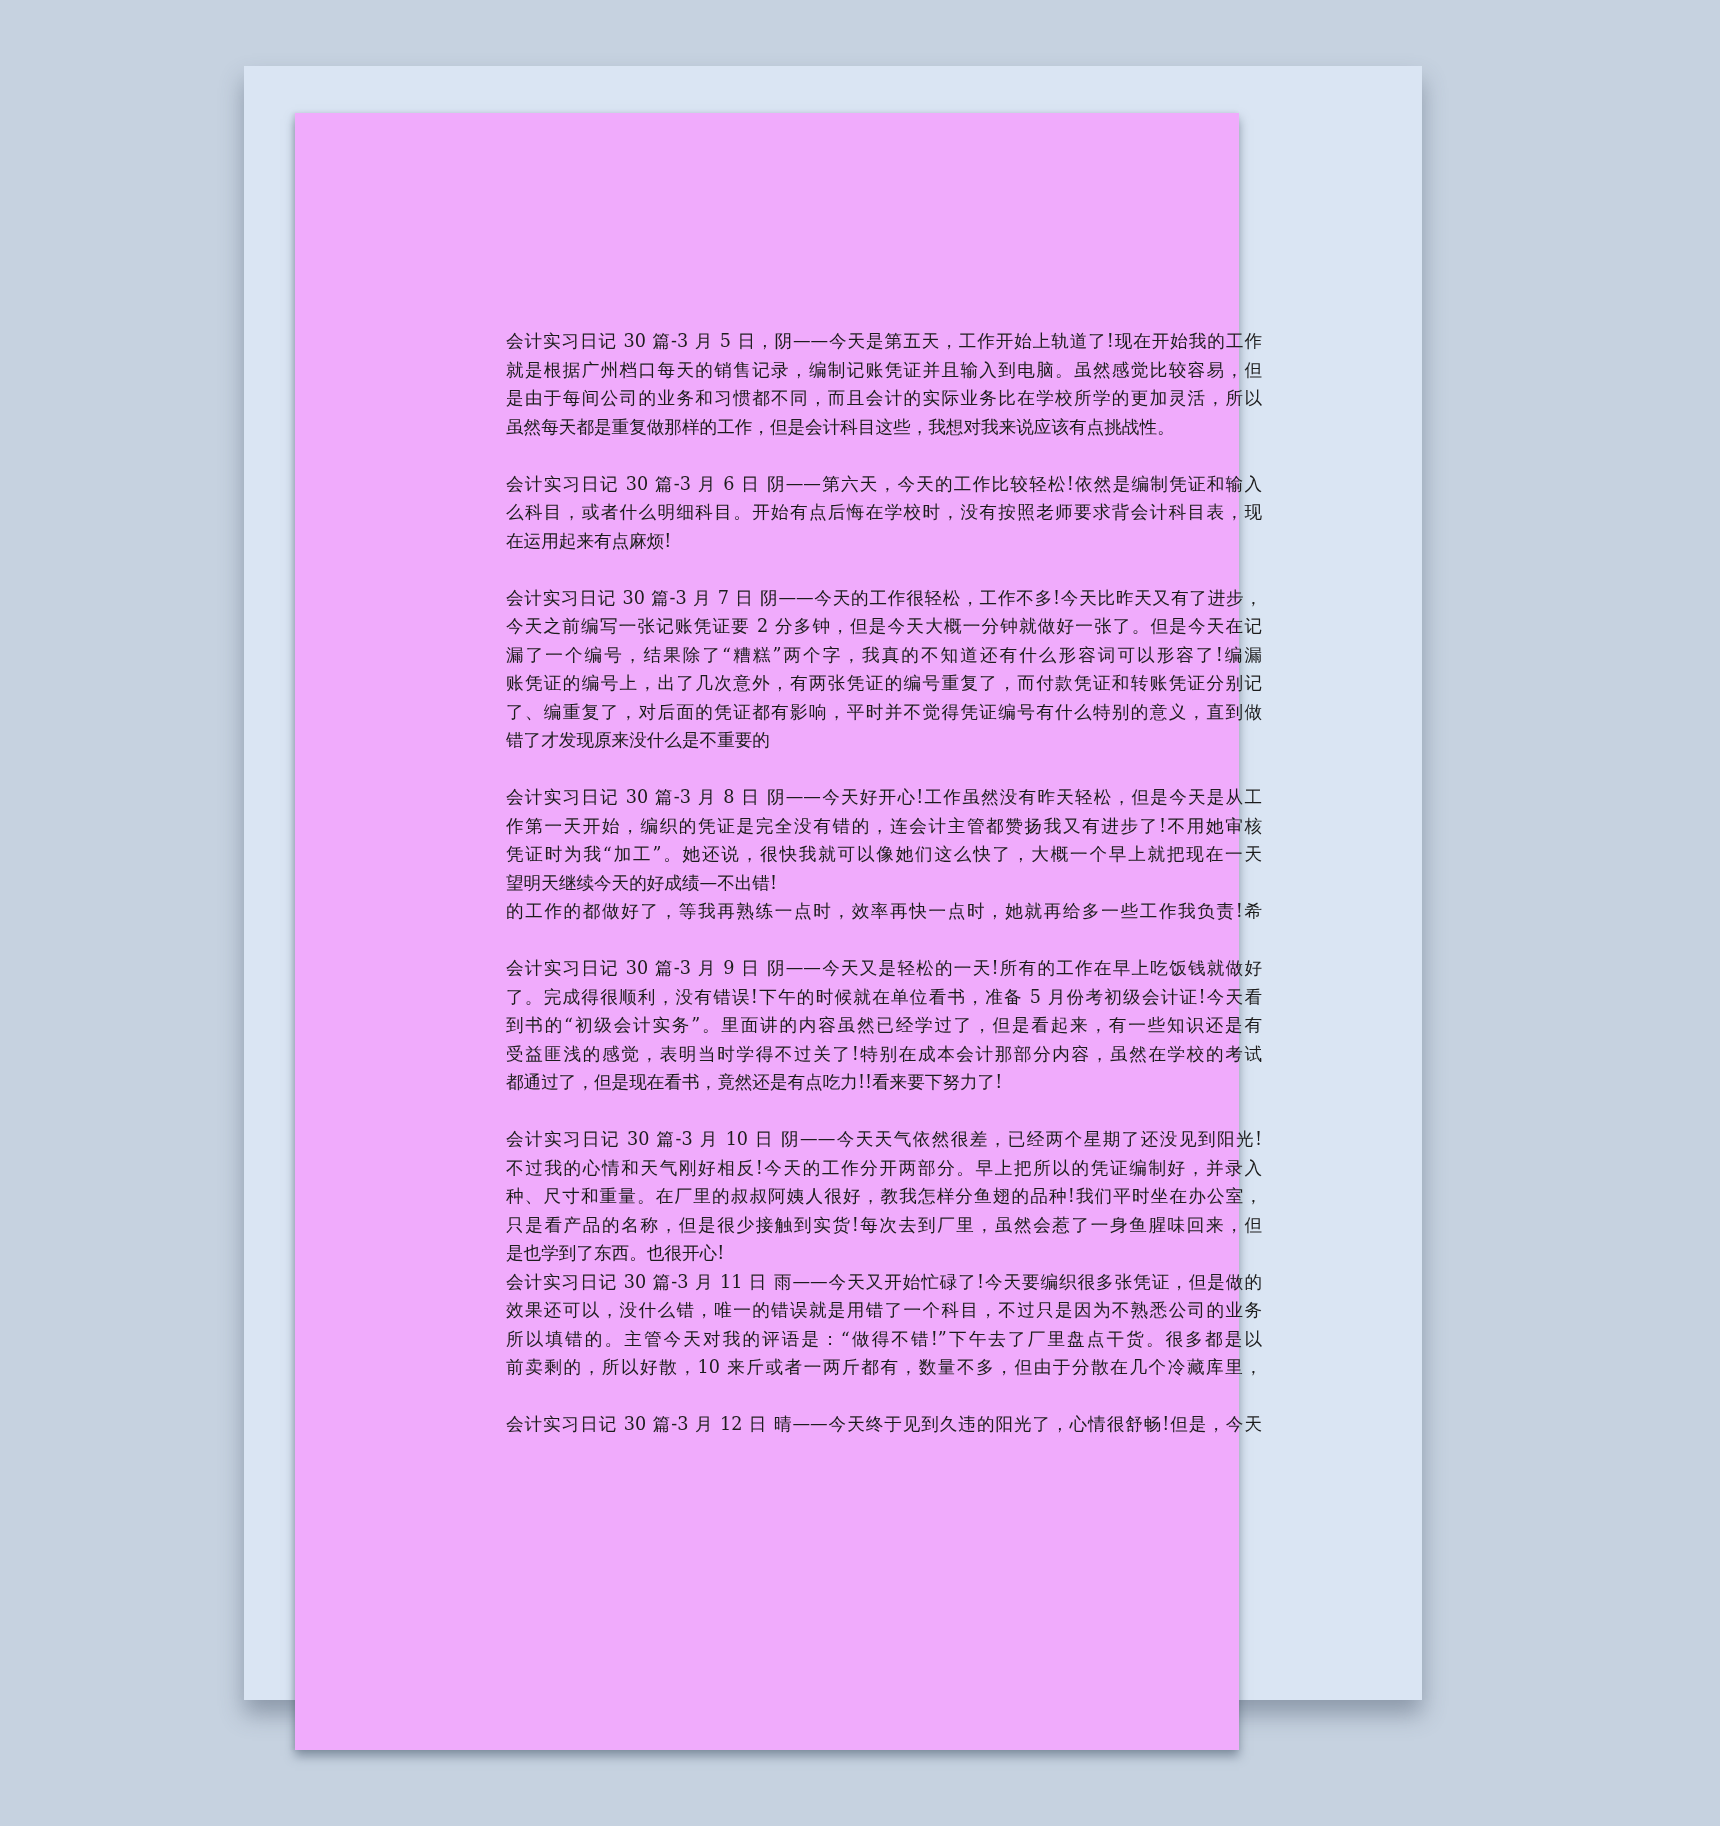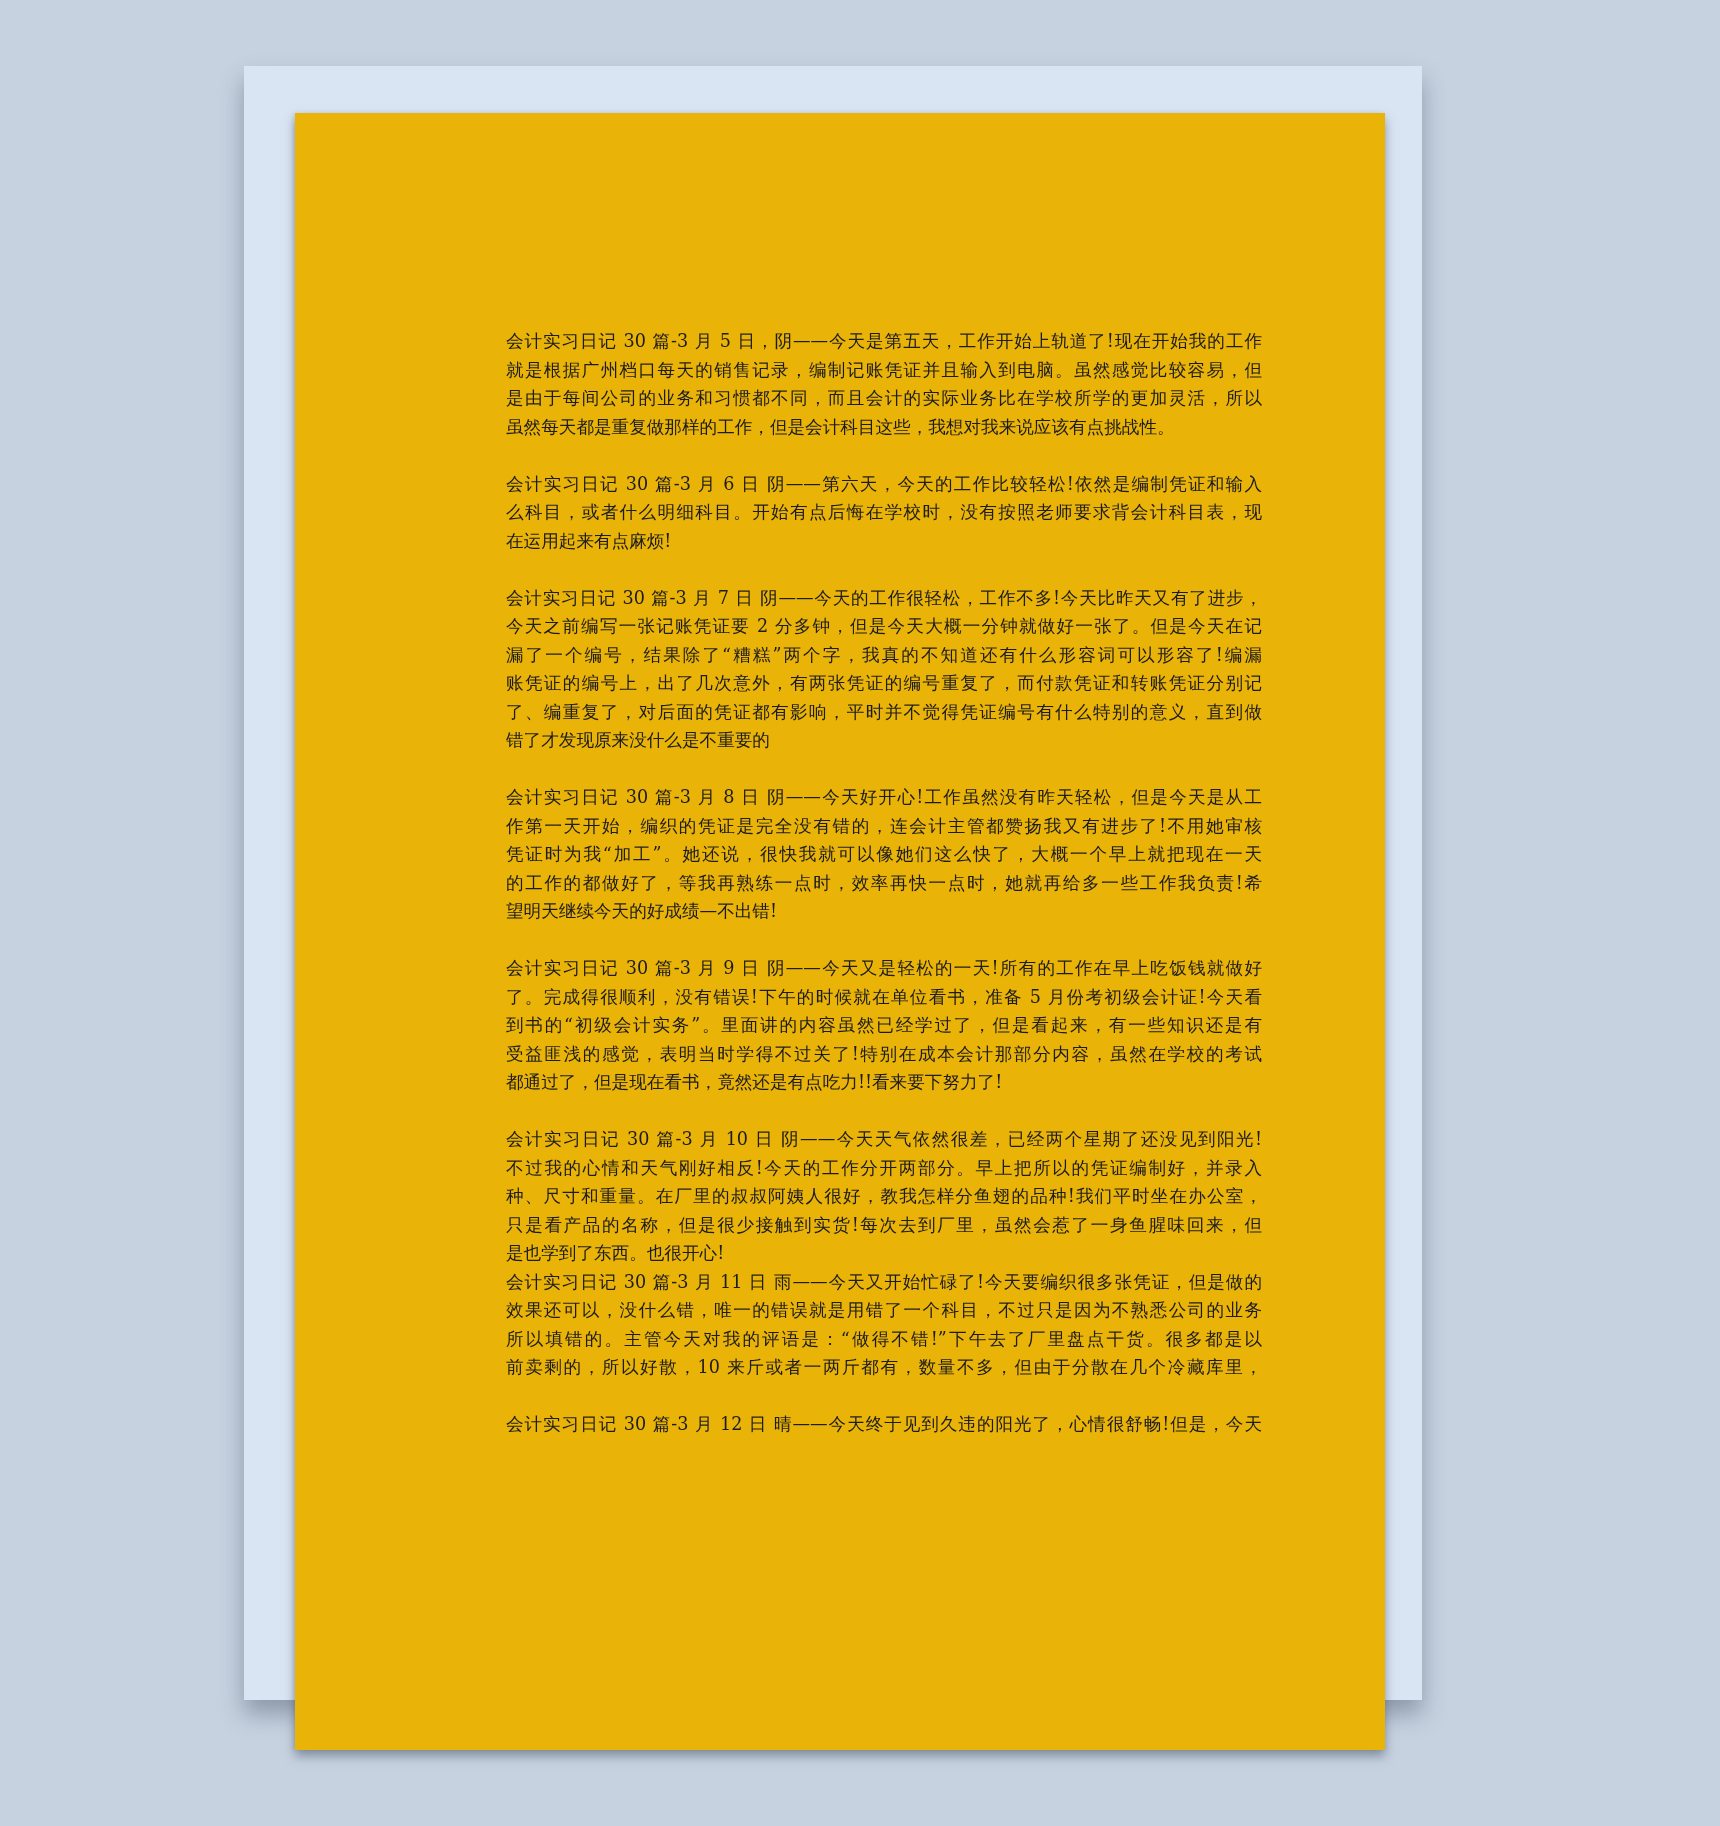--- a/index.html
+++ b/index.html
@@ -20,23 +20,23 @@
     top: 66px;
     width: 1178px;
     height: 1634px;
     background: #dae5f3;
     box-shadow: 0 14px 22px rgba(70, 85, 105, 0.45);
   }
   .front-page {
     position: absolute;
     left: 295px;
     top: 113px;
-    width: 1090px;
+    width: 944px;
     height: 1637px;
-    background: #eab308;
+    background: #f0abfc;
     box-shadow: 0 6px 10px rgba(70, 85, 105, 0.55), -2px 0 4px rgba(70, 85, 105, 0.12);
   }
   .doc-body {
     position: absolute;
     left: 211px;
     top: 214px;
     width: 756px;
   }
   .para {
     margin: 0 0 28.5px 0;
@@ -86,22 +86,22 @@
       <span class="line">漏了一个编号，结果除了“糟糕”两个字，我真的不知道还有什么形容词可以形容了!编漏</span>
       <span class="line">账凭证的编号上，出了几次意外，有两张凭证的编号重复了，而付款凭证和转账凭证分别记</span>
       <span class="line">了、编重复了，对后面的凭证都有影响，平时并不觉得凭证编号有什么特别的意义，直到做</span>
       <span class="line last">错了才发现原来没什么是不重要的</span>
     </div>
 
     <div class="para">
       <span class="line">会计实习日记 30 篇-3 月 8 日  阴——今天好开心!工作虽然没有昨天轻松，但是今天是从工</span>
       <span class="line">作第一天开始，编织的凭证是完全没有错的，连会计主管都赞扬我又有进步了!不用她审核</span>
       <span class="line">凭证时为我“加工”。她还说，很快我就可以像她们这么快了，大概一个早上就把现在一天</span>
+      <span class="line last">望明天继续今天的好成绩—不出错!</span>
       <span class="line">的工作的都做好了，等我再熟练一点时，效率再快一点时，她就再给多一些工作我负责!希</span>
-      <span class="line last">望明天继续今天的好成绩—不出错!</span>
     </div>
 
     <div class="para">
       <span class="line">会计实习日记 30 篇-3 月 9 日  阴——今天又是轻松的一天!所有的工作在早上吃饭钱就做好</span>
       <span class="line">了。完成得很顺利，没有错误!下午的时候就在单位看书，准备 5 月份考初级会计证!今天看</span>
       <span class="line">到书的“初级会计实务”。里面讲的内容虽然已经学过了，但是看起来，有一些知识还是有</span>
       <span class="line">受益匪浅的感觉，表明当时学得不过关了!特别在成本会计那部分内容，虽然在学校的考试</span>
       <span class="line last">都通过了，但是现在看书，竟然还是有点吃力!!看来要下努力了!</span>
     </div>
 

